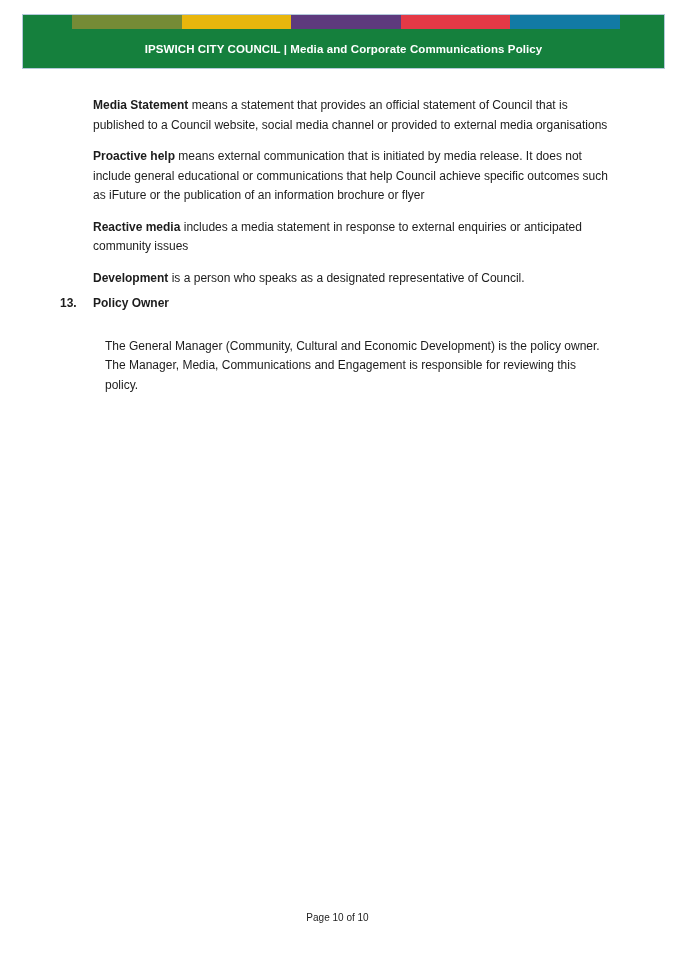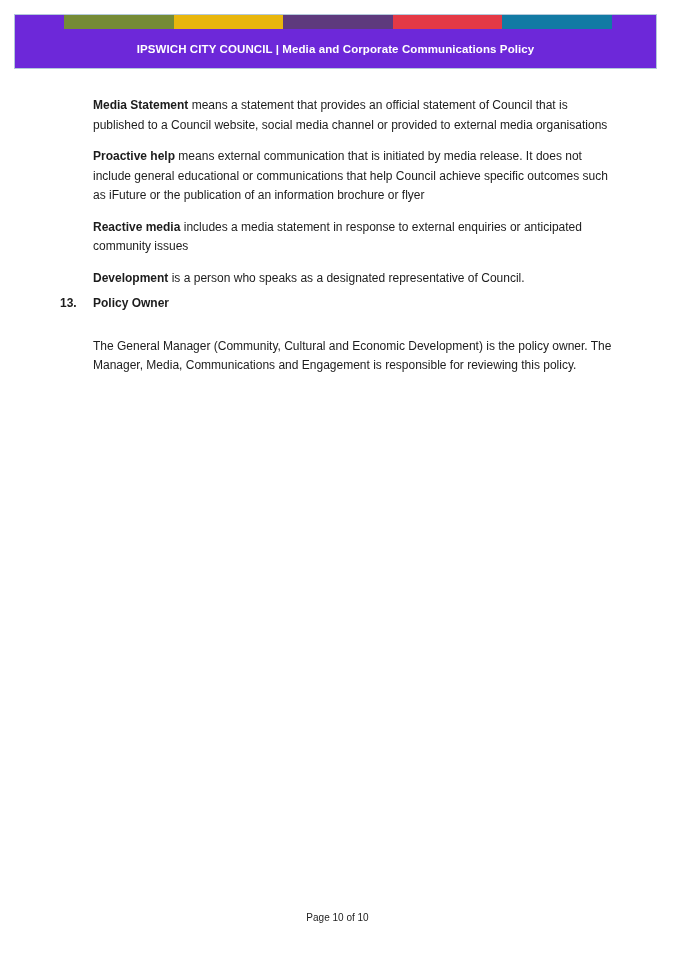--- a/index.html
+++ b/index.html
@@ -57,38 +57,38 @@
     position: relative;
     margin: 6px 0 23px 0;
     font-weight: 700;
   }
   .section-number {
     position: absolute;
     left: -33px;
     top: 0;
     font-weight: 700;
   }
-  .section-body { margin: 0; }
+  .section-body { margin: 12px; }
   
   .footer {
     position: absolute;
     left: 0;
     top: 908px;
     width: 675px;
     text-align: center;
     font-size: 10px;
     line-height: 19.5px;
   }
 </style>
 </head>
 <body>
 
 <div class="page">
 
-  <div class="band" style="background-color: #6d28d9;">
+  <div class="band" style="background-color: #15803d; margin-left: 8px;">
     <div class="bars">
       <div class="bar" style="background-color: rgb(117, 139, 54);"></div>
       <div class="bar" style="background-color: rgb(232, 182, 13);"></div>
       <div class="bar" style="background-color: rgb(94, 58, 125);"></div>
       <div class="bar" style="background-color: rgb(228, 57, 70);"></div>
       <div class="bar" style="background-color: rgb(18, 122, 164);"></div>
     </div>
     <div class="band-title">IPSWICH CITY COUNCIL | Media and Corporate Communications Policy</div>
   </div>
 

